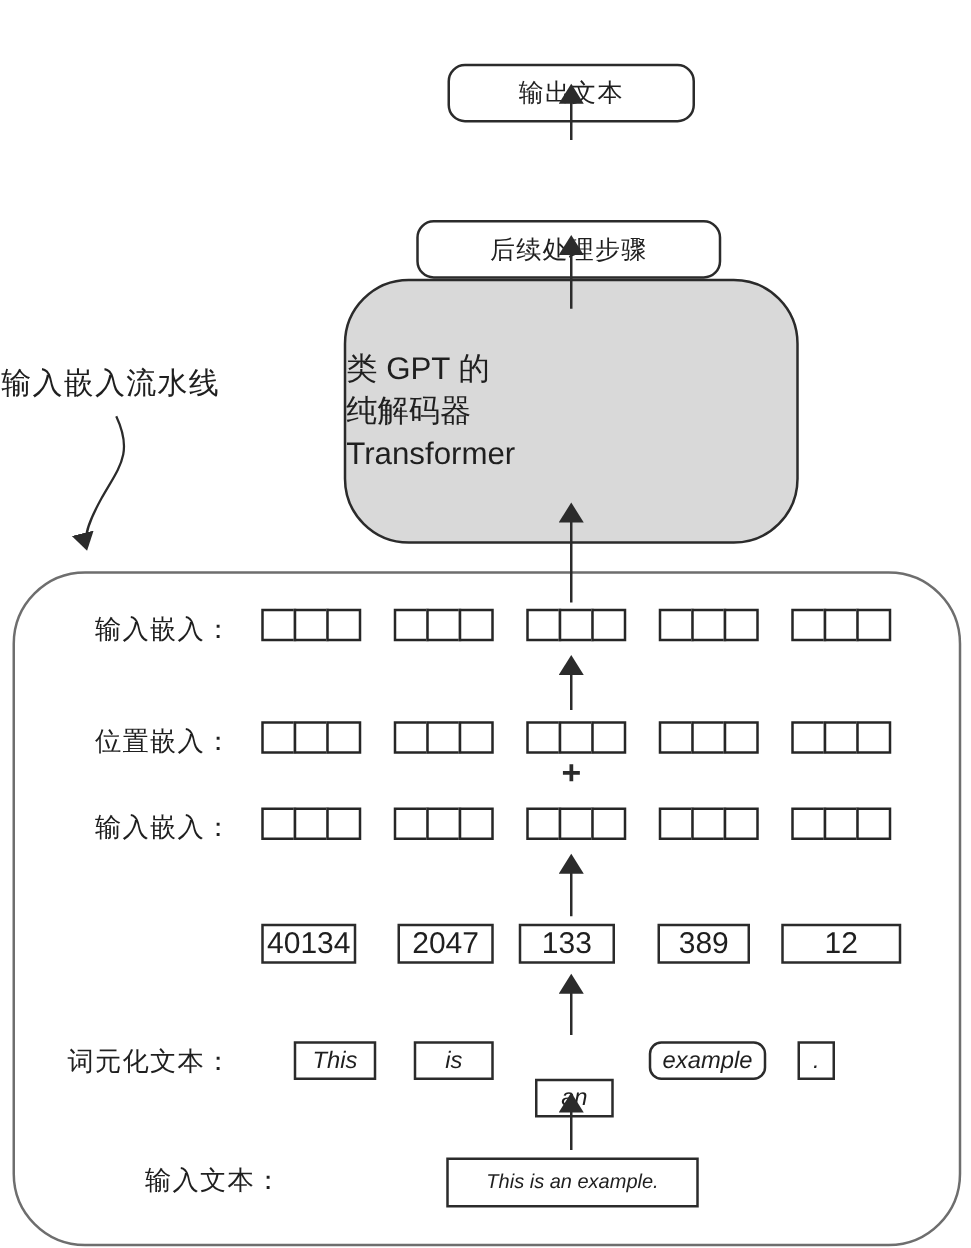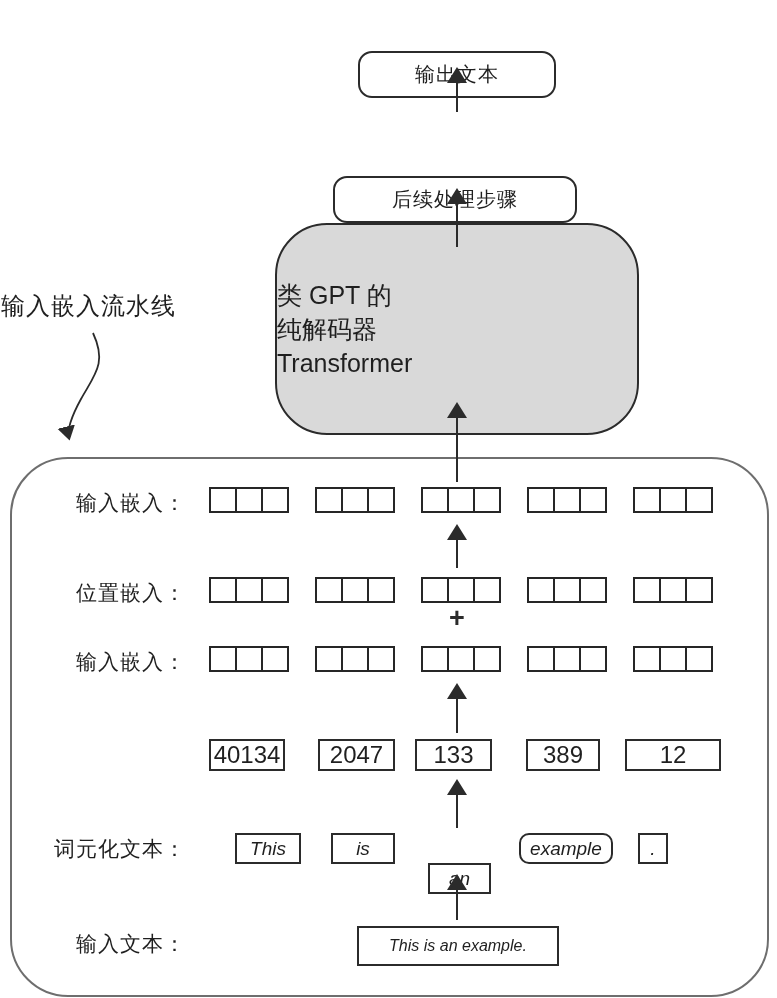--- a/index.html
+++ b/index.html
@@ -50,21 +50,21 @@
   </div>
 
   <div class="pipeline-label">输入嵌入流水线</div>
 
   <div class="container"></div>
 
   <div class="row-label" style="top:489px;">输入嵌入：</div>
   <div class="row-label" style="top:579px;">位置嵌入：</div>
   <div class="row-label" style="top:648px;">输入嵌入：</div>
   <div class="row-label" style="top:835px;">词元化文本：</div>
-  <div class="row-label" style="top:930px;">输入文本：</div>
+  <div class="row-label" style="top:930px;padding-left:40px;">输入文本：</div>
 
   <div class="sq-row" style="top:487px;">
       <div class="sq-group">
         <span class="sq"></span>
         <span class="sq"></span>
         <span class="sq"></span>
       </div>
       <div class="sq-group">
         <span class="sq"></span>
         <span class="sq"></span>

